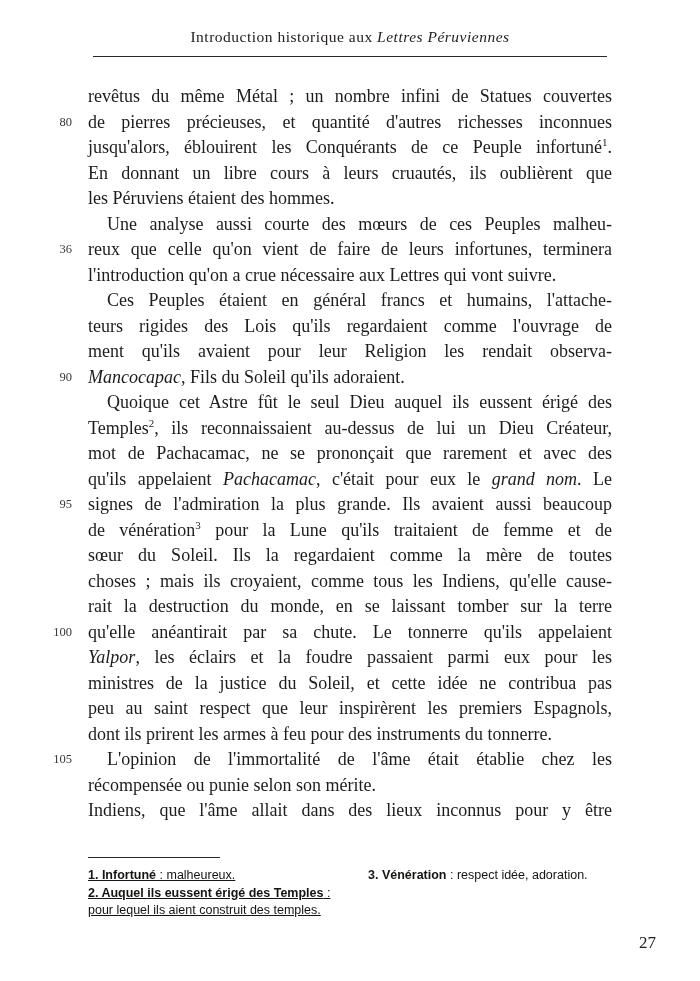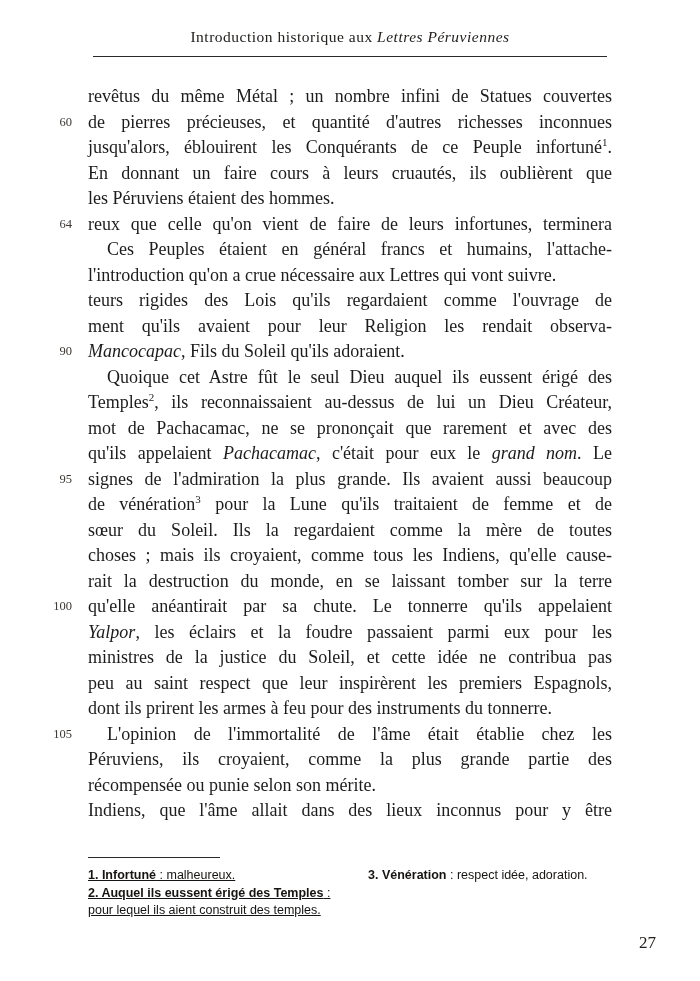--- a/index.html
+++ b/index.html
@@ -76,46 +76,50 @@
   </div>
 
   <div class="header-rule"></div>
 
   <div class="textblock" id="text-block">
       <div class="bodyline just">
         <span class="lnum"></span>
         <span class="ltext"><span>revêtus du même Métal ; un nombre infini de Statues couvertes</span></span>
       </div>
       <div class="bodyline just">
-        <span class="lnum">60</span>
+        <span class="lnum">80</span>
         <span class="ltext"><span>de pierres précieuses, et quantité d'autres richesses inconnues</span></span>
       </div>
       <div class="bodyline just">
         <span class="lnum"></span>
         <span class="ltext"><span>jusqu'alors, éblouirent les Conquérants de ce Peuple infortuné</span><sup>1</sup><span>.</span></span>
       </div>
       <div class="bodyline just">
         <span class="lnum"></span>
-        <span class="ltext"><span>En donnant un faire cours à leurs cruautés, ils oublièrent que</span></span>
+        <span class="ltext"><span>En donnant un libre cours à leurs cruautés, ils oublièrent que</span></span>
       </div>
       <div class="bodyline">
         <span class="lnum"></span>
         <span class="ltext"><span>les Péruviens étaient des hommes.</span></span>
       </div>
-      <div class="bodyline just">
-        <span class="lnum">64</span>
+      <div class="bodyline indent just">
+        <span class="lnum"></span>
+        <span class="ltext"><span>Une analyse aussi courte des mœurs de ces Peuples malheu-</span></span>
+      </div>
+      <div class="bodyline just">
+        <span class="lnum">36</span>
         <span class="ltext"><span>reux que celle qu'on vient de faire de leurs infortunes, terminera</span></span>
       </div>
+      <div class="bodyline">
+        <span class="lnum"></span>
+        <span class="ltext"><span>l'introduction qu'on a crue nécessaire aux Lettres qui vont suivre.</span></span>
+      </div>
       <div class="bodyline indent just">
         <span class="lnum"></span>
         <span class="ltext"><span>Ces Peuples étaient en général francs et humains, l'attache-</span></span>
-      </div>
-      <div class="bodyline">
-        <span class="lnum"></span>
-        <span class="ltext"><span>l'introduction qu'on a crue nécessaire aux Lettres qui vont suivre.</span></span>
       </div>
       <div class="bodyline just">
         <span class="lnum"></span>
         <span class="ltext"><span>teurs rigides des Lois qu'ils regardaient comme l'ouvrage de</span></span>
       </div>
       <div class="bodyline just">
         <span class="lnum"></span>
         <span class="ltext"><span>ment qu'ils avaient pour leur Religion les rendait observa-</span></span>
       </div>
       <div class="bodyline">
@@ -174,24 +178,20 @@
         <span class="lnum"></span>
         <span class="ltext"><span>peu au saint respect que leur inspirèrent les premiers Espagnols,</span></span>
       </div>
       <div class="bodyline">
         <span class="lnum"></span>
         <span class="ltext"><span>dont ils prirent les armes à feu pour des instruments du tonnerre.</span></span>
       </div>
       <div class="bodyline indent just">
         <span class="lnum">105</span>
         <span class="ltext"><span>L'opinion de l'immortalité de l'âme était établie chez les</span></span>
-      </div>
-      <div class="bodyline just">
-        <span class="lnum"></span>
-        <span class="ltext"><span>Péruviens, ils croyaient, comme la plus grande partie des</span></span>
       </div>
       <div class="bodyline">
         <span class="lnum"></span>
         <span class="ltext"><span>récompensée ou punie selon son mérite.</span></span>
       </div>
       <div class="bodyline just">
         <span class="lnum"></span>
         <span class="ltext"><span>Indiens, que l'âme allait dans des lieux inconnus pour y être</span></span>
       </div>
     </div>

